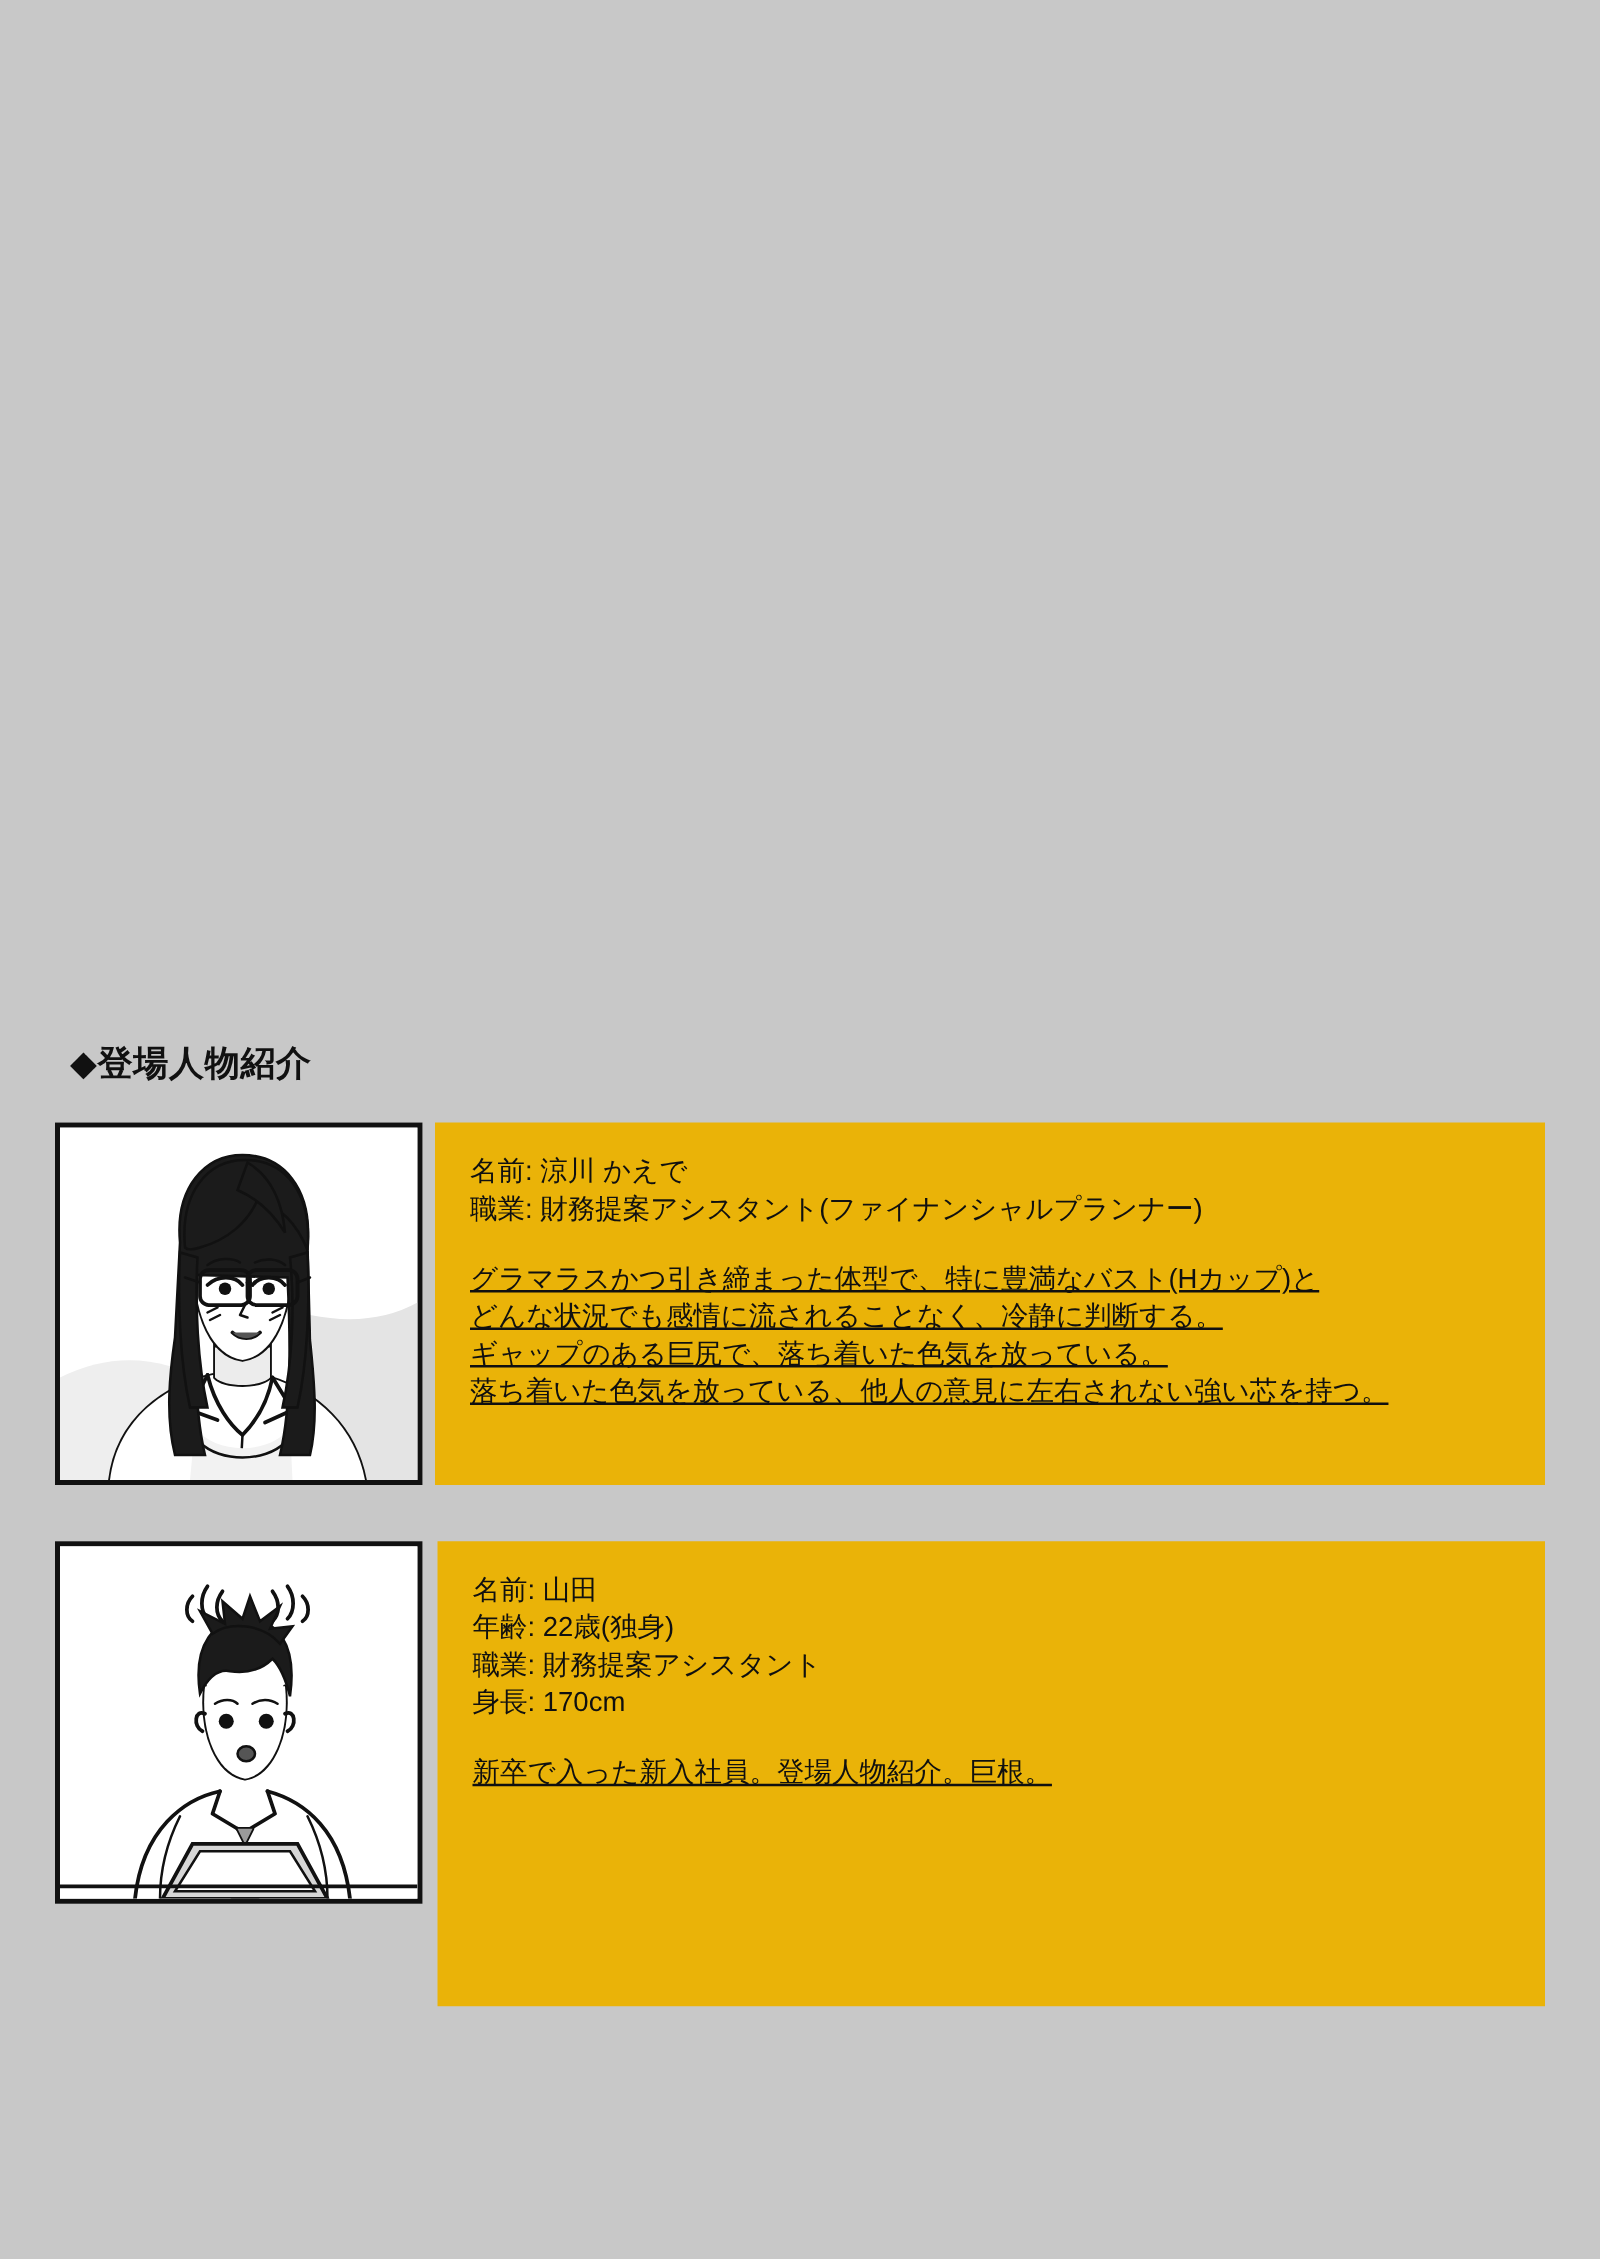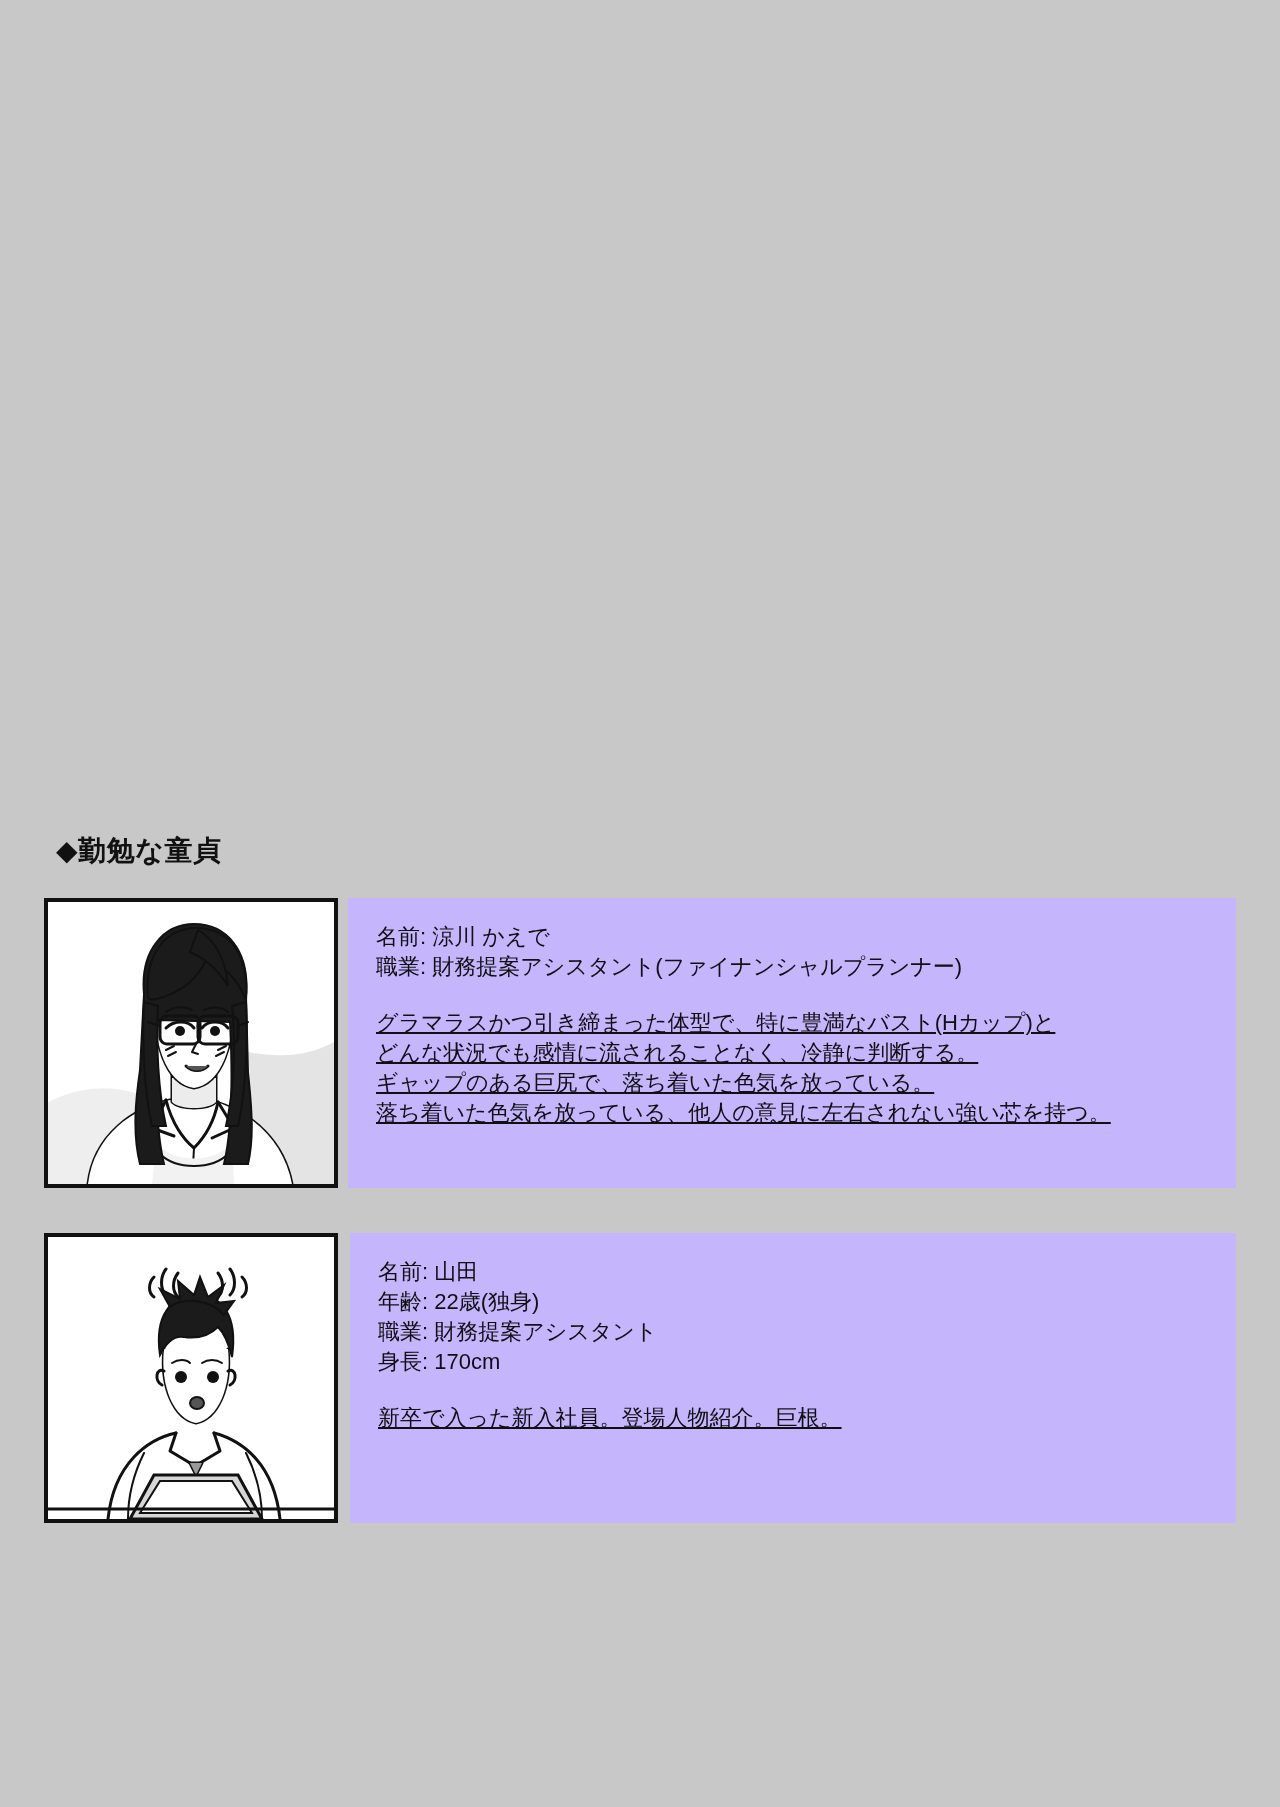--- a/index.html
+++ b/index.html
@@ -58,28 +58,28 @@
   }
 
   .portrait svg {
     display: block;
     width: 100%;
     height: 100%;
   }
 
   .info-panel {
     margin-left: 10px;
-    background: #c4b5fd;
+    background: #eab308;
     box-sizing: border-box;
     padding: 24px 28px 20px 28px;
     flex: 1 1 auto;
     align-self: stretch;
   }
   .character-block.first .info-panel { height: 290px; }
-  .character-block.second .info-panel { height: 290px; margin-left: 12px; }
+  .character-block.second .info-panel { height: 372px; margin-left: 12px; }
 
   .info-line {
     font-size: 22px;
     line-height: 30px;
     white-space: nowrap;
     color: #101010;
   }
   .info-spacer {
     height: 26px;
   }
@@ -110,21 +110,21 @@
     fill: #1b1b1b;
     stroke: #111;
     stroke-width: 2;
   }
 </style>
 </head>
 <body>
 
 <div class="page">
 
-  <div class="section-heading">◆勤勉な童貞</div>
+  <div class="section-heading">◆登場人物紹介</div>
 
   <div class="character-block first">
 
     <div class="portrait">
       <svg viewBox="0 0 286 282" xmlns="http://www.w3.org/2000/svg" aria-hidden="true">
         <rect x="0" y="0" width="286" height="282" fill="#ffffff"></rect>
 
         <path d="M0 200 Q60 170 120 205 L150 282 L0 282 Z" fill="#eeeeee"></path>
         <path d="M200 150 Q250 160 286 140 L286 282 L210 282 Z" fill="#e4e4e4"></path>
 

